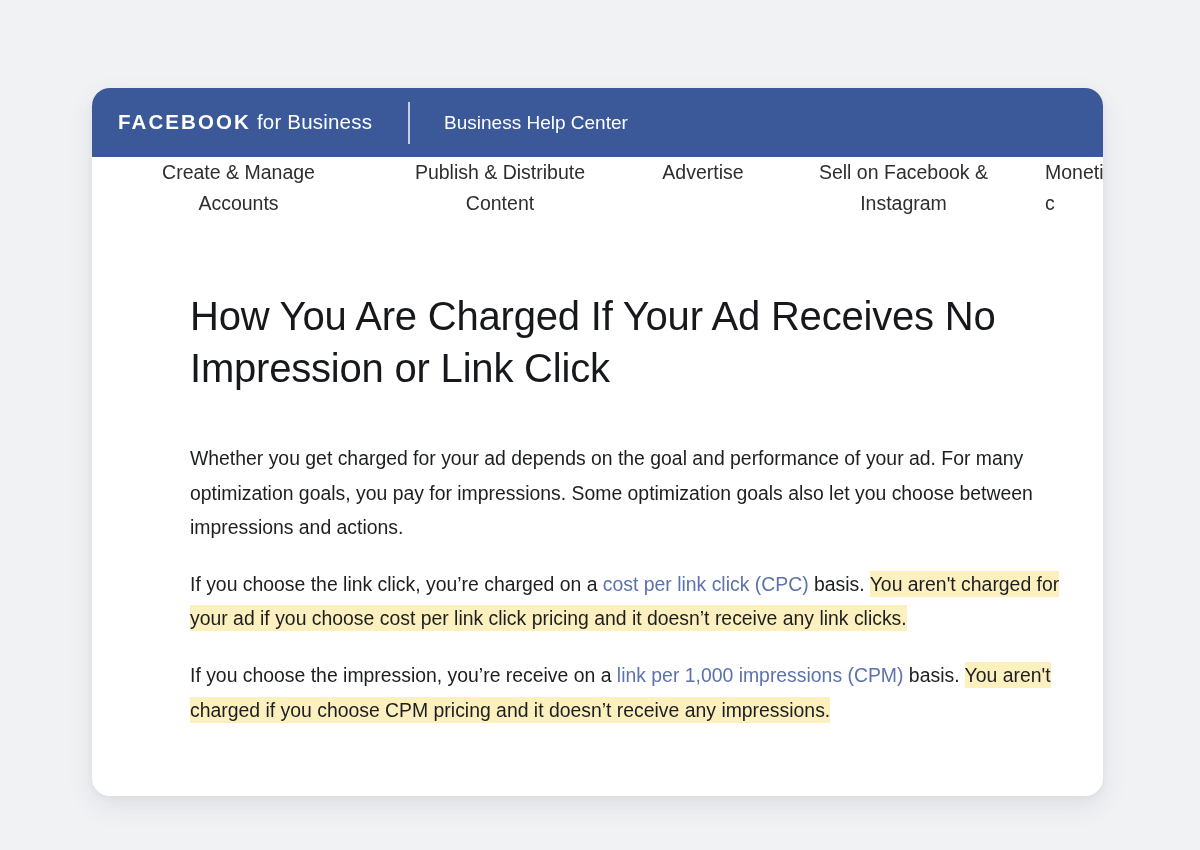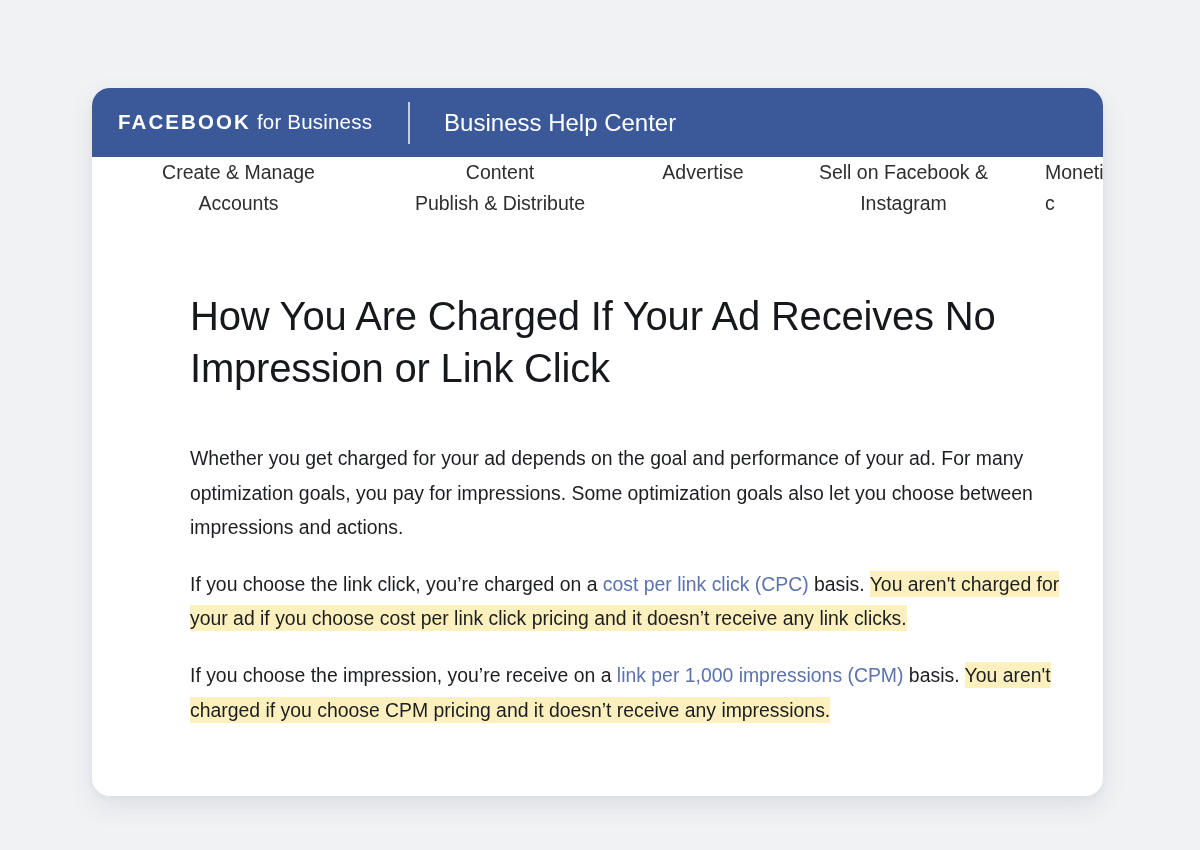--- a/index.html
+++ b/index.html
@@ -63,21 +63,21 @@
   .brand-divider {
     width: 2px;
     height: 42px;
     background: #c3cde4;
     margin-left: 36px;
     margin-right: 34px;
     flex: none;
   }
   .helpcenter {
     color: #ffffff;
-    font-size: 24px;
+    font-size: 19px;
     white-space: nowrap;
     line-height: 1;
   }
 
   
   .navrow {
     height: 89px;
     background: #ffffff;
     display: flex;
     align-items: flex-start;
@@ -153,22 +153,22 @@
       <div class="brand-divider"></div>
       <div class="helpcenter">Business Help Center</div>
     </div>
 
     <nav class="navrow">
       <div class="navitem nav-0">
         <span class="nl">Create &amp; Manage</span>
         <span class="nl">Accounts</span>
       </div>
       <div class="navitem nav-1">
+        <span class="nl">Publish &amp; Distribute</span>
         <span class="nl">Content</span>
-        <span class="nl">Publish &amp; Distribute</span>
       </div>
       <div class="navitem nav-2">
         <span class="nl">Advertise</span>
       </div>
       <div class="navitem nav-3">
         <span class="nl">Sell on Facebook &amp;</span>
         <span class="nl">Instagram</span>
       </div>
       <div class="navitem nav-4">
         <span class="nl">Monetize</span>

